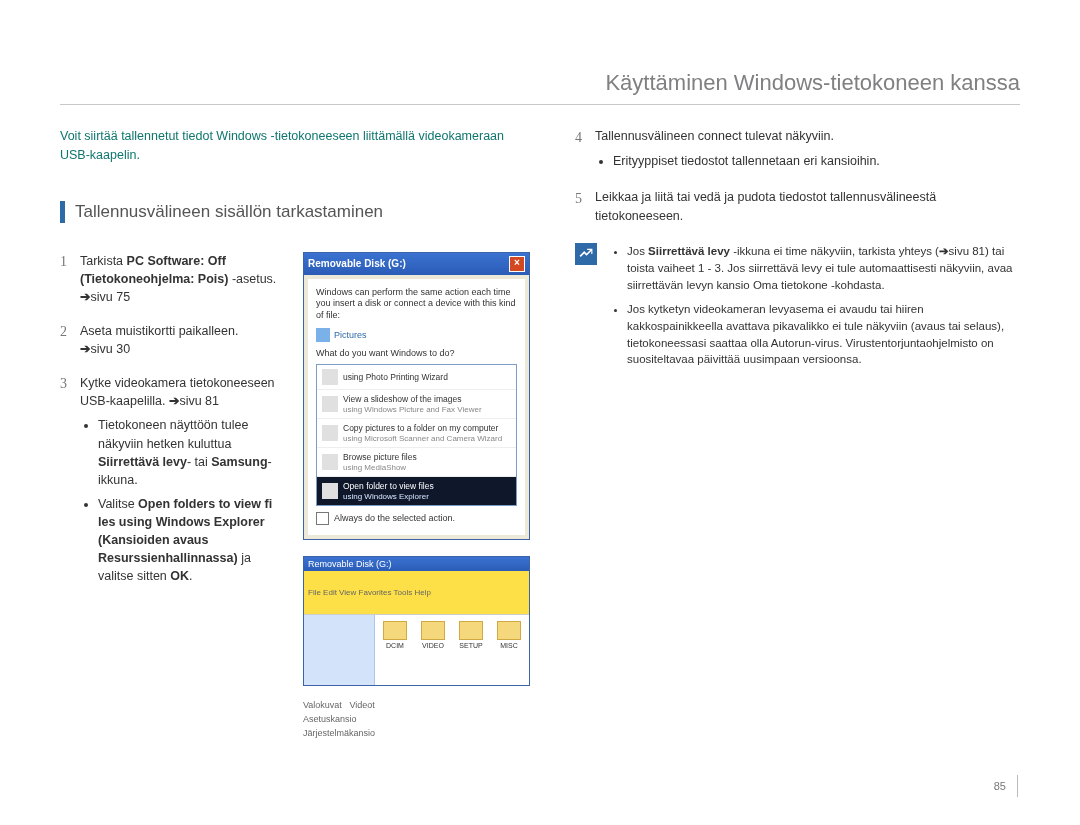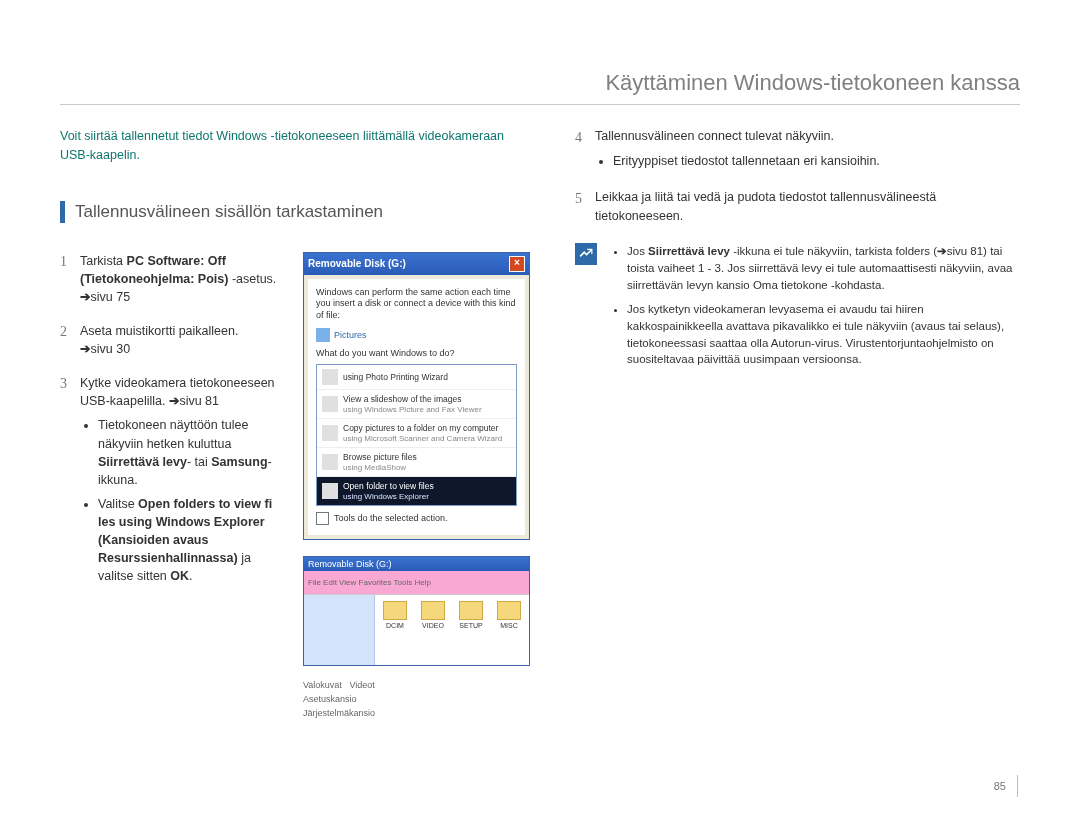--- a/index.html
+++ b/index.html
@@ -151,21 +151,21 @@
   .wbtn {
     display:inline-block; min-width:52px; text-align:center;
     font-size:9px; padding:2px 6px; background:#f3f2eb;
     border:1px solid #888; margin-left:4px;
   }
   
   .exp {
     border:1px solid #3b63a8; width:225px; background:#fff; font-size:8px;
   }
   .exp .tb { background:linear-gradient(#3b72d0,#2a5cb7); color:#fff; padding:2px 4px; font-size:9px;}
-  .exp .bar2 { background:#f9a8d4; padding:7px 4px; color:#666; border-bottom:1px solid #ccc;}
+  .exp .bar2 { background:#fde047; padding:17px 4px; color:#666; border-bottom:1px solid #ccc;}
   .exp .body2 { display:flex; height:70px;}
   .exp .side { width:70px; background:#d3e4fa; border-right:1px solid #b0c6e8;}
   .exp .main { flex:1; padding:6px; display:flex; gap:10px;}
   .folder {
     width:28px; text-align:center; font-size:7px; color:#333;
   }
   .folder .fico {
     width:22px; height:17px; margin:0 auto 2px auto;
     background:#f6d87c; border:1px solid #d0a942;
   }
@@ -301,21 +301,21 @@
                   <span class="ico"></span>
                   <span class="txt"><span class="t">Browse picture files</span><span class="s">using MediaShow</span></span>
                 </div>
                 <div class="opt sel">
                   <span class="ico"></span>
                   <span class="txt"><span class="t">Open folder to view files</span><span class="s">using Windows Explorer</span></span>
                 </div>
               </div>
               <div class="chk-row">
                 <span class="chk"></span>
-                <span>Tools do the selected action.</span>
+                <span>Always do the selected action.</span>
               </div>
             </div>
           </div>
 
           <div class="exp">
             <div class="tb">Removable Disk (G:)</div>
             <div class="bar2">File   Edit   View   Favorites   Tools   Help</div>
             <div class="body2">
               <div class="side"></div>
               <div class="main">
@@ -348,21 +348,21 @@
       </ol>
 
       <div class="note">
         <div class="note-ico">
           <svg viewBox="0 0 24 24">
               <path fill="#fff" d="M3 17l6-6 4 4 8-8v5h2V3h-9v2h5l-6 6-4-4-8 8z"></path>
             </svg>
         </div>
         <ul>
           <li>
-            <span>Jos </span><span class="b">Siirrettävä levy</span><span> -ikkuna ei tule näkyviin, tarkista folders (</span><span class="arrow">➔</span><span>sivu 81) tai toista vaiheet 1 - 3. Jos siirrettävä levy ei tule automaattisesti näkyviin, avaa siirrettävän levyn kansio Oma tietokone -kohdasta.</span>
+            <span>Jos </span><span class="b">Siirrettävä levy</span><span> -ikkuna ei time näkyviin, tarkista yhteys (</span><span class="arrow">➔</span><span>sivu 81) tai toista vaiheet 1 - 3. Jos siirrettävä levy ei tule automaattisesti näkyviin, avaa siirrettävän levyn kansio Oma tietokone -kohdasta.</span>
           </li>
           <li>Jos kytketyn videokameran levyasema ei avaudu tai hiiren kakkospainikkeella avattava pikavalikko ei tule näkyviin (avaus tai selaus), tietokoneessasi saattaa olla Autorun-virus. Virustentorjuntaohjelmisto on suositeltavaa päivittää uusimpaan versioonsa.</li>
         </ul>
       </div>
     </div>
   </div>
 </div>
 
 <div class="page-num">85</div>
 

